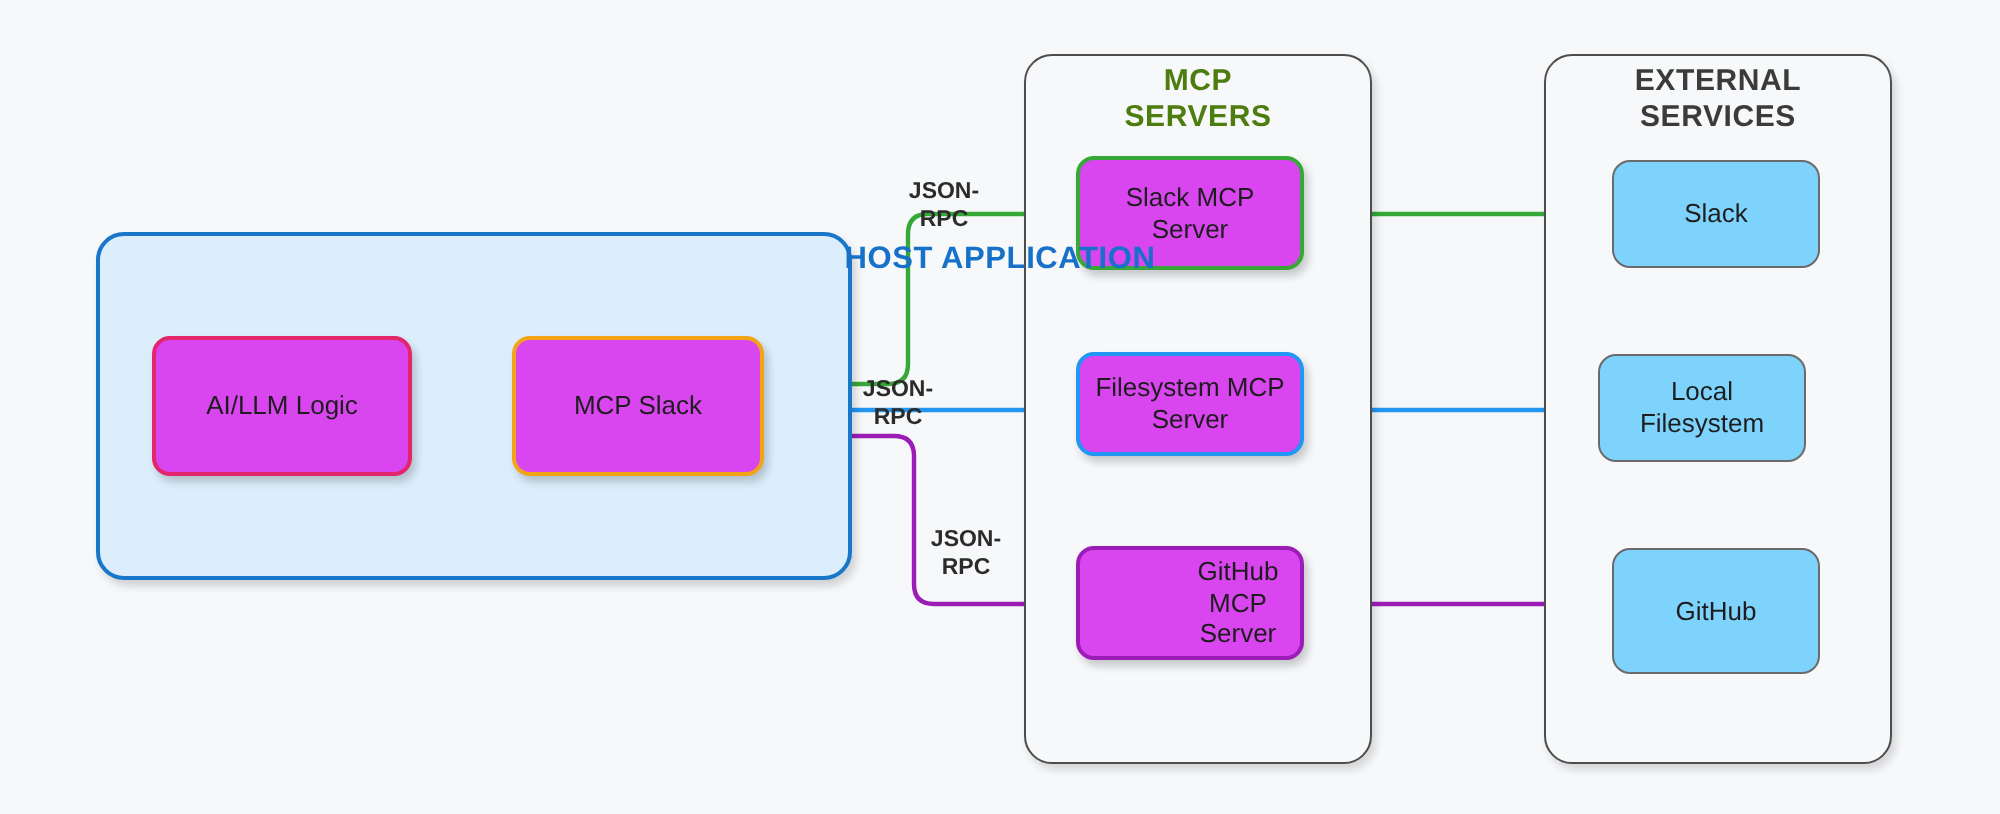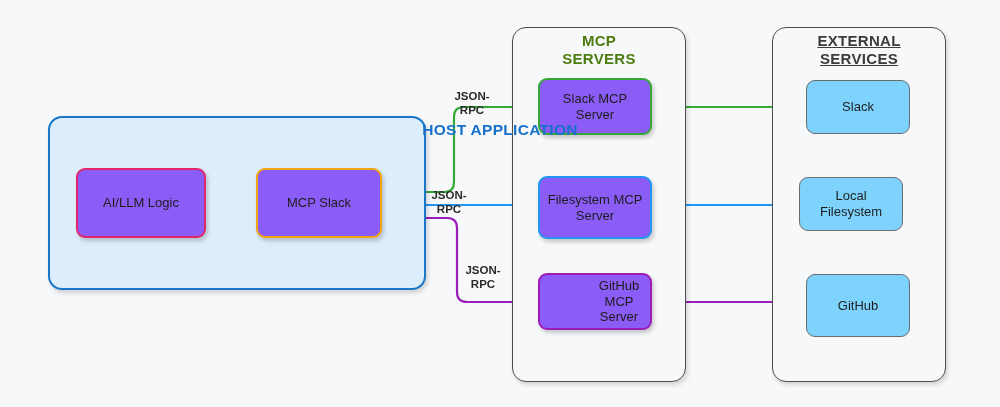--- a/index.html
+++ b/index.html
@@ -104,21 +104,21 @@
 
   
   .node {
     position: absolute;
     box-sizing: border-box;
     display: flex;
     align-items: center;
     justify-content: center;
     text-align: center;
     border-radius: 9px;
-    background: #8b5cf6;
+    background: #d946ef;
     color: #1d1d1d;
     font-size: 13px;
     line-height: 1.22;
     z-index: 3;
     box-shadow: 2px 3px 4px rgba(0,0,0,0.2);
   }
   .node-label { padding: 0 4px; }
 
   #node-ai-llm-logic {
     left: 76px;  top: 168px;  width: 130px; height: 70px;
@@ -127,21 +127,21 @@
   #node-mcp-client {
     left: 256px; top: 168px;  width: 126px; height: 70px;
     border: 2.4px solid #f2a416;
   }
 
   #node-slack-mcp-server {
     left: 538px; top: 78px;   width: 114px; height: 57px;
     border: 2px solid #36a838;
   }
   #node-filesystem-mcp-server {
-    left: 538px; top: 176px;  width: 114px; height: 63px;
+    left: 538px; top: 176px;  width: 114px; height: 52px;
     border: 2px solid #2196f3;
   }
   #node-github-mcp-server {
     left: 538px; top: 273px;  width: 114px; height: 57px;
     border: 2px solid #9c1cb8;
     padding-left: 48px;
   }
 
   .ext-node {
     background: #7dd3fc;
@@ -207,21 +207,21 @@
   </svg>
 
   <div class="group-box" id="host-application-group"></div>
   <div class="group-title" id="host-application-title">HOST APPLICATION</div>
 
   <div class="group-box" id="mcp-servers-group"></div>
   <div class="group-title" id="mcp-servers-title" style="white-space:pre-line;">MCP
 SERVERS</div>
 
   <div class="group-box" id="external-services-group"></div>
-  <div class="group-title" id="external-services-title" style="white-space:pre-line;text-decoration:underline;">EXTERNAL
+  <div class="group-title" id="external-services-title" style="white-space:pre-line;">EXTERNAL
 SERVICES</div>
 
   <div class="node" id="node-ai-llm-logic">
     <span class="node-label">AI/LLM Logic</span>
   </div>
 
   <div class="node" id="node-mcp-client">
     <span class="node-label">MCP Slack</span>
   </div>
 

